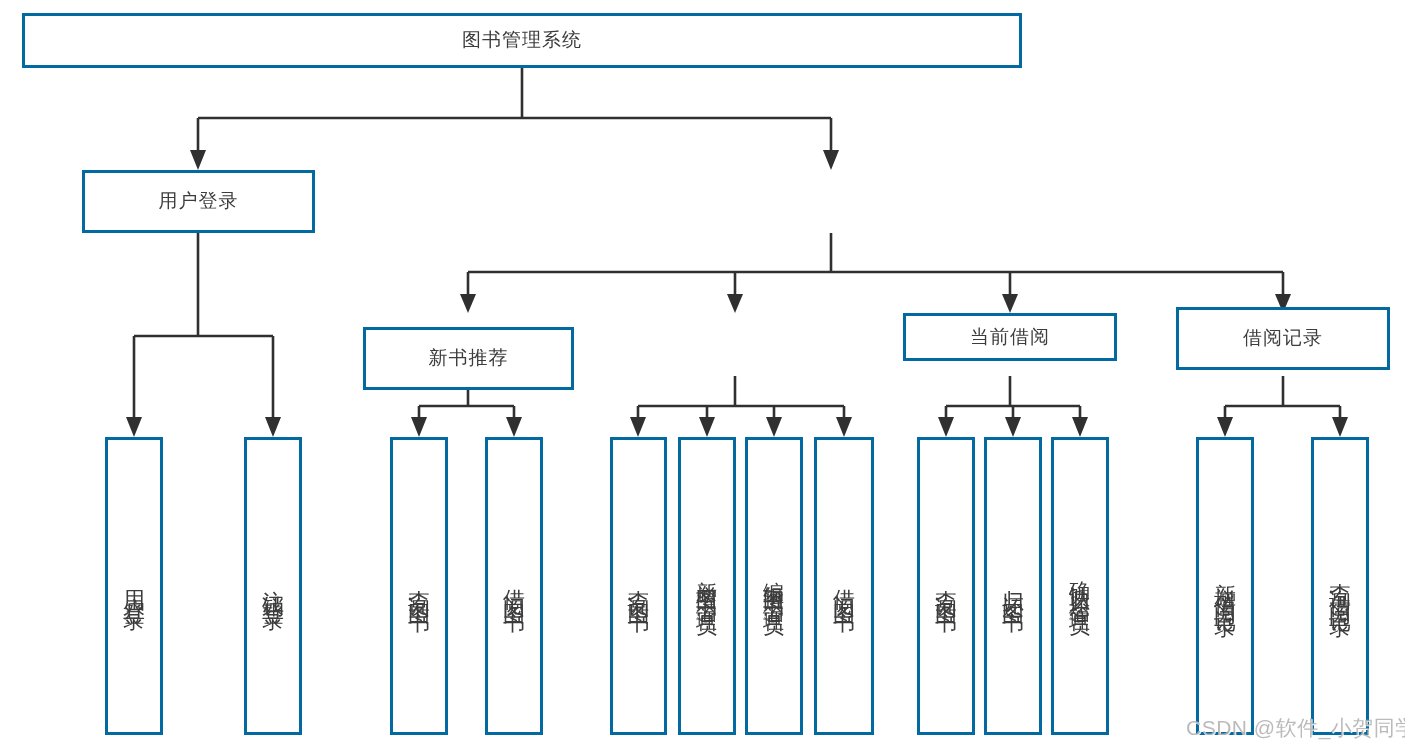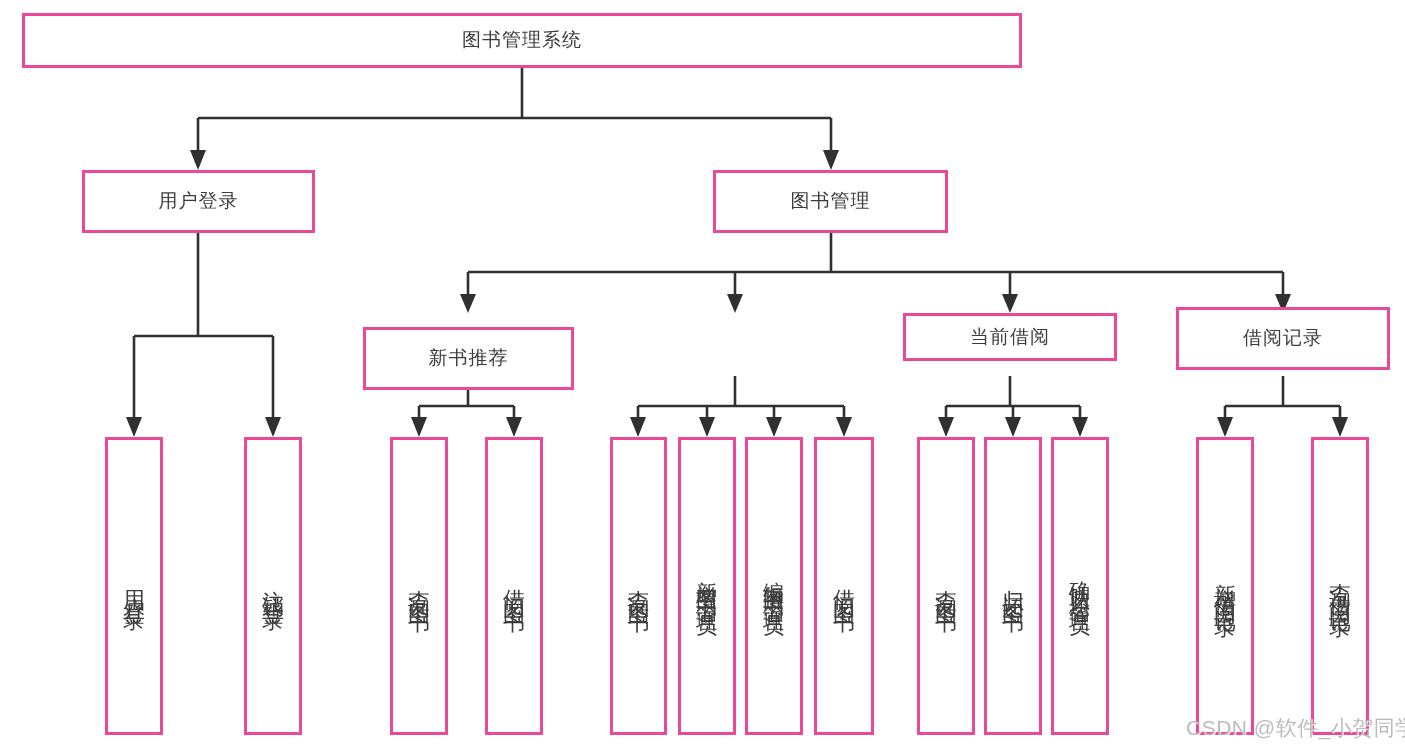--- a/index.html
+++ b/index.html
@@ -18,21 +18,21 @@
     position: absolute;
     left: 0; top: 0;
     width: 1405px; height: 747px;
   }
   .connectors path { stroke: #303030; stroke-width: 2.6; fill: none; }
   .connectors polygon { fill: #303030; stroke: none; }
 
   .node {
     position: absolute;
     background: #ffffff;
-    border: 3px solid #ec4899;
+    border: 3px solid #0369a1;
     color: #3c3c3c;
     display: flex;
     align-items: center;
     justify-content: center;
     font-size: 19px;
     letter-spacing: 1px;
     text-align: center;
     line-height: 1.2;
   }
 
@@ -137,21 +137,20 @@
       <path d="M1225 406 L1225 418"></path>
       <polygon points="1217,417 1233,417 1225,437"></polygon>
       <path d="M1340 406 L1340 418"></path>
       <polygon points="1332,417 1348,417 1340,437"></polygon>
     </g>
   </svg>
 
   <div class="node" style="left:22px; top:13px; width:1000px; height:55px;">图书管理系统</div>
 
   <div class="node" style="left:82px; top:170px; width:233px; height:63px;">用户登录</div>
-  <div class="node" style="left:713px; top:170px; width:235px; height:63px;">图书管理</div>
 
   <div class="node" style="left:363px; top:327px; width:211px; height:63px;">新书推荐</div>
   <div class="node" style="left:903px; top:313px; width:214px; height:48px;">当前借阅</div>
   <div class="node" style="left:1176px; top:307px; width:214px; height:63px;">借阅记录</div>
 
   <div class="node vnode" style="left:105px; width:58px;">用户登录</div>
   <div class="node vnode" style="left:244px; width:58px;">注销登录</div>
 
   <div class="node vnode" style="left:390px; width:58px;">查询图书</div>
   <div class="node vnode" style="left:485px; width:58px;">借阅图书</div>

